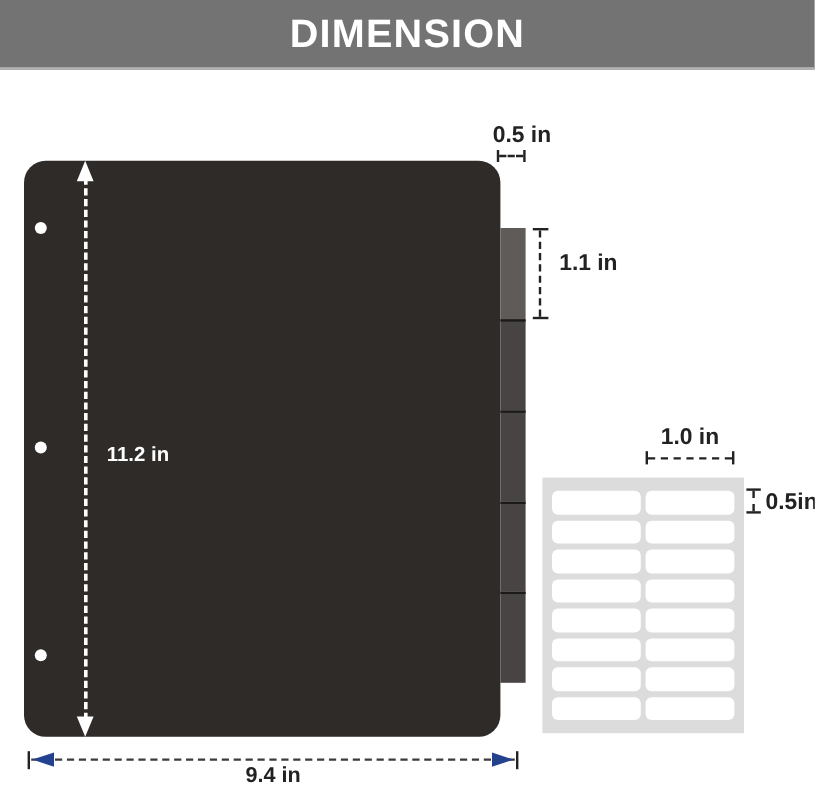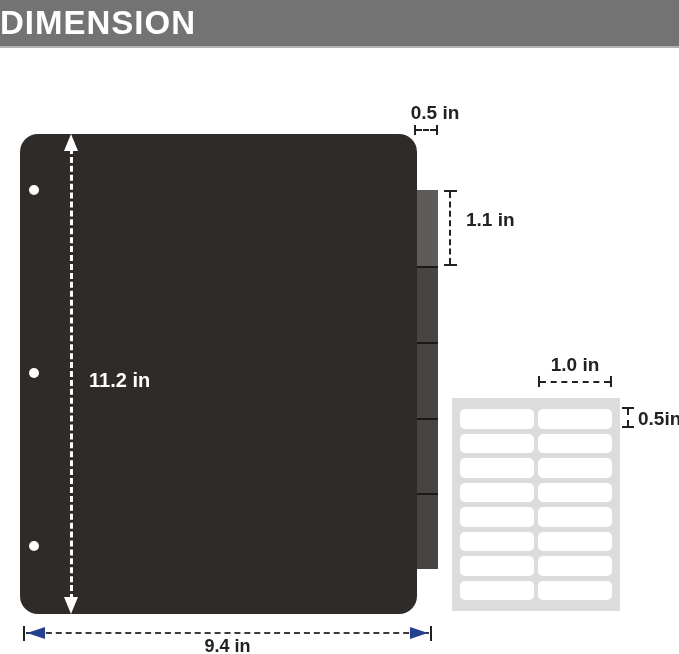--- a/index.html
+++ b/index.html
@@ -11,24 +11,24 @@
   *{box-sizing:border-box;margin:0;padding:0;}
   html,body{width:679px;height:654px;}
   body{
     font-family:"Liberation Sans", sans-serif;
     background:#ffffff; position:relative; overflow:hidden;
   }
   .stage{position:absolute;inset:0;}
 
   
   .banner{
-    position:absolute;left:0;top:0;width:679px;height:48px;
+    position:absolute;left:0;top:0;width:679px;height:58px;
     background:var(--banner,#747373);
     border-bottom:2px solid #b3b2b2;
-    display:flex;align-items:center;justify-content:flex-start;
+    display:flex;align-items:center;justify-content:center;
   }
   .banner h1{
     color:var(--banner-text,#fff);font-size:33px;font-weight:bold;
     letter-spacing:1px;line-height:56px;
   }
 
   
   .divider{
     position:absolute;left:20px;top:134px;width:397px;height:480px;
     background:var(--divider,#2e2b29);border-radius:18px;
@@ -44,21 +44,21 @@
     position:absolute;left:50px;top:14px;bottom:14px;width:0;
     border-left:3px dashed var(--dim-light,#fff);
   }
   .arr-up,.arr-down{position:absolute;left:44px;width:0;height:0;}
   .arr-up{top:0;border-left:7px solid transparent;border-right:7px solid transparent;
     border-bottom:17px solid var(--dim-light,#fff);}
   .arr-down{bottom:0;border-left:7px solid transparent;border-right:7px solid transparent;
     border-top:17px solid var(--dim-light,#fff);}
   .vdim-label{
     position:absolute;left:69px;top:235px;color:var(--dim-light,#fff);
-    font-size:20px;font-weight:bold;white-space:nowrap;
+    font-size:17px;font-weight:bold;white-space:nowrap;
   }
 
   
   .tab{position:absolute;left:417px;width:21px;background:var(--tab-rest,#474443);
     border-top:2px solid #1c1a19;}
   .tab.t1{top:190px;height:76px;background:var(--tab-first,#5f5b59);border-top:none;}
   .tab.t2{top:266px;height:76px;}
   .tab.t3{top:342px;height:76px;}
   .tab.t4{top:418px;height:75px;}
   .tab.t5{top:493px;height:76px;}

